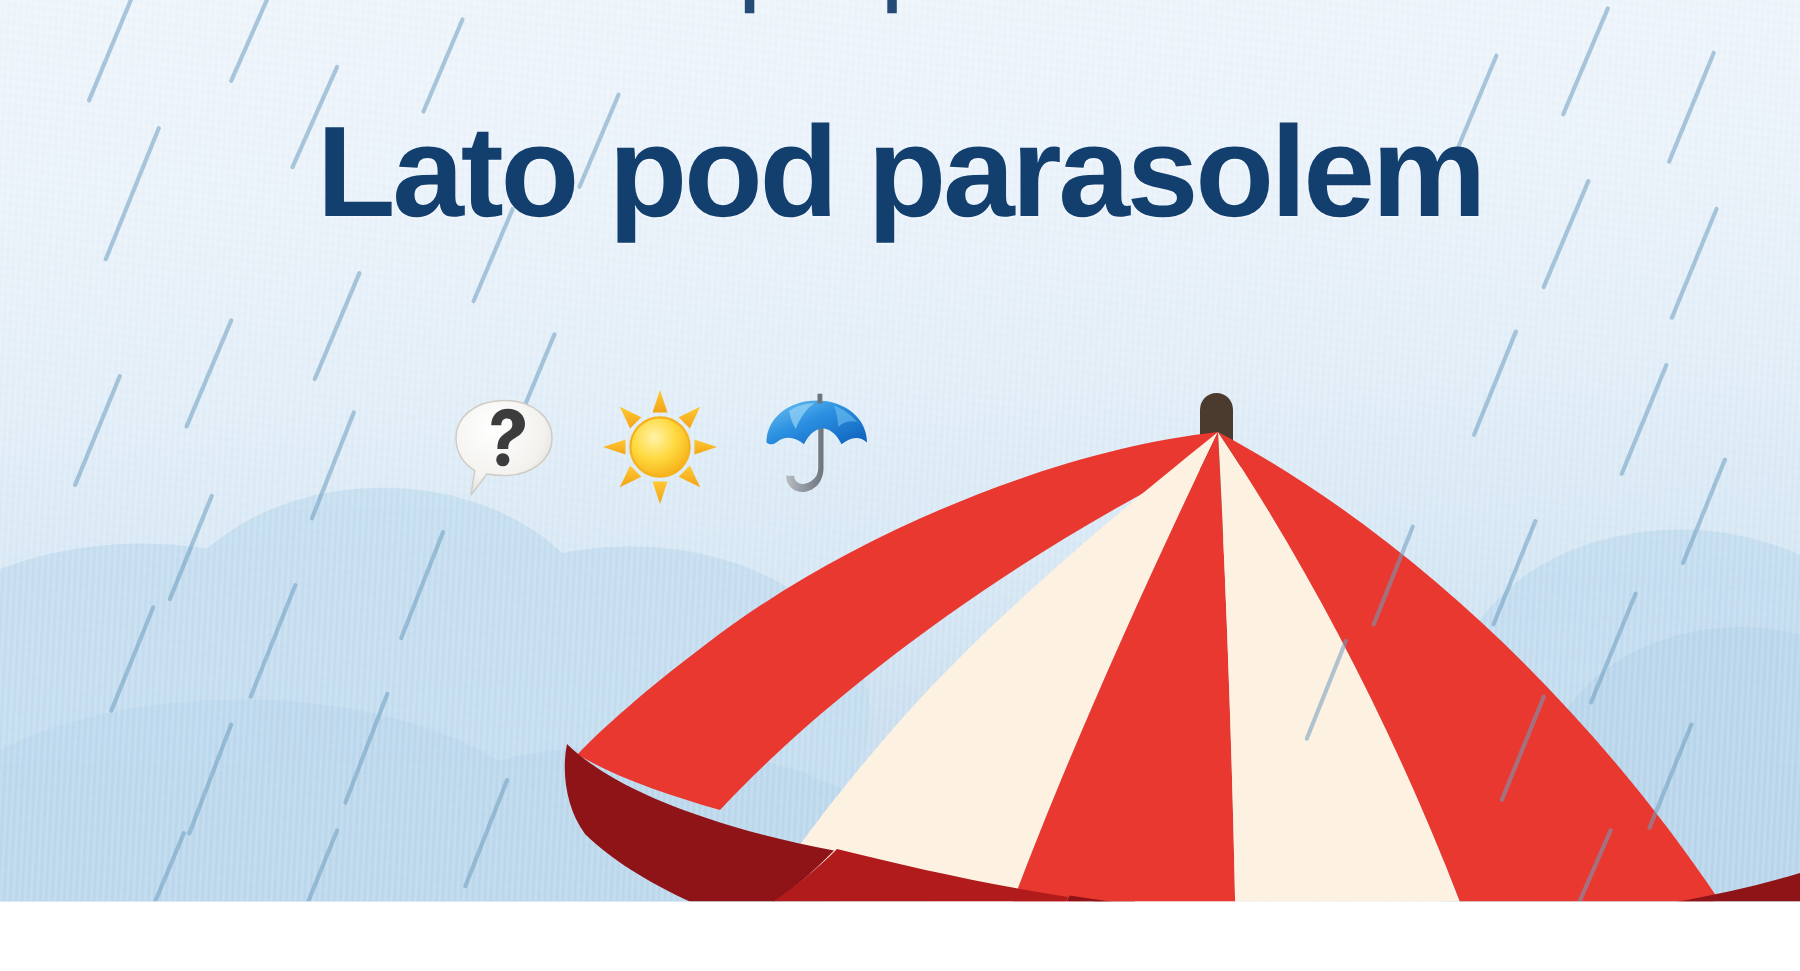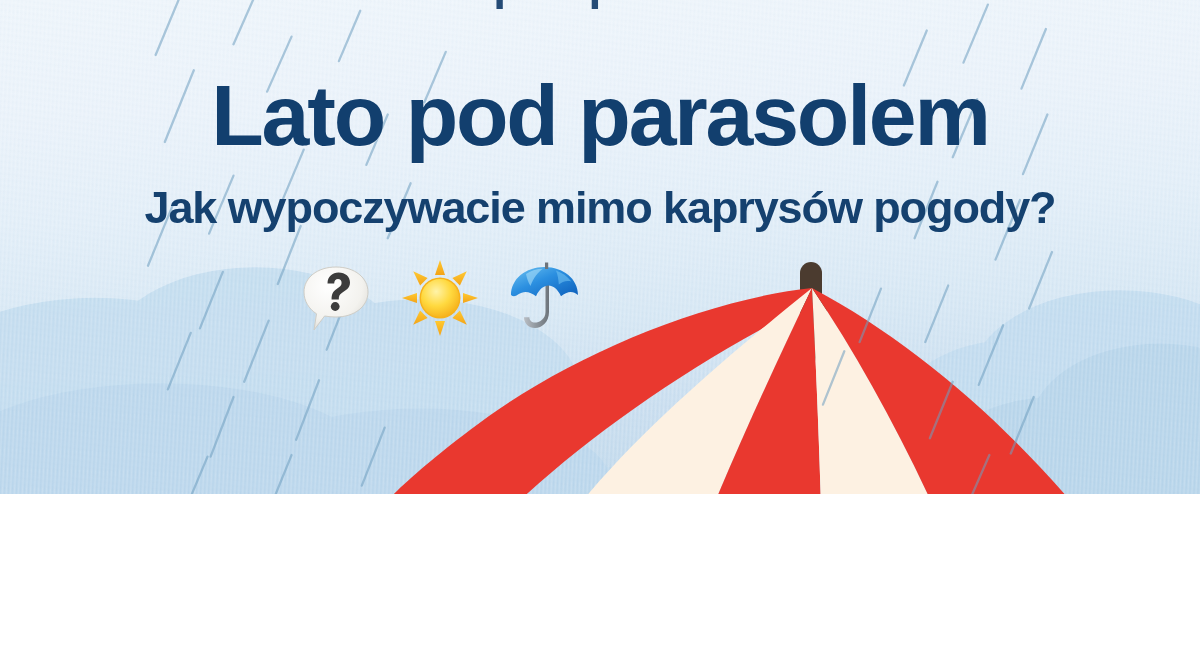--- a/index.html
+++ b/index.html
@@ -4,21 +4,21 @@
 <title>Lato pod parasolem</title>
 <style>
   html, body {
     margin: 0;
     padding: 0;
     background: #ffffff;
   }
   #stage {
     position: relative;
     width: 1200px;
-    height: 494px;
+    height: 601px;
     overflow: hidden;
     font-family: "Liberation Sans", "DejaVu Sans", sans-serif;
     background: linear-gradient(178deg,
         #eef5fb 0%,
         #eaf2fa 22%,
         #e2eef8 42%,
         #d6e7f4 62%,
         #c8ddef 80%,
         #bdd7ea 100%);
   }
@@ -278,21 +278,20 @@
         <line x1="968" y1="378" x2="940" y2="448"></line>
         <line x1="920" y1="460" x2="892" y2="530"></line>
       </g>
     </svg>
   </div>
 
   <div class="clipped-line">Lato pod parasolem</div>
 
   <h1 class="title">Lato pod parasolem</h1>
 
-  <h2 class="subtitle">Jak wypoczywacie mimo kaprysów pogody?</h2>
 
   <div class="emoji-row">
 
     <span class="emoji">
       <svg viewBox="0 0 80 80" xmlns="http://www.w3.org/2000/svg">
         <defs>
           <radialGradient id="bub" cx="38%" cy="30%" r="78%">
             <stop offset="0%" stop-color="#ffffff"></stop>
             <stop offset="68%" stop-color="#f3f2ee"></stop>
             <stop offset="100%" stop-color="#dcdad4"></stop>

